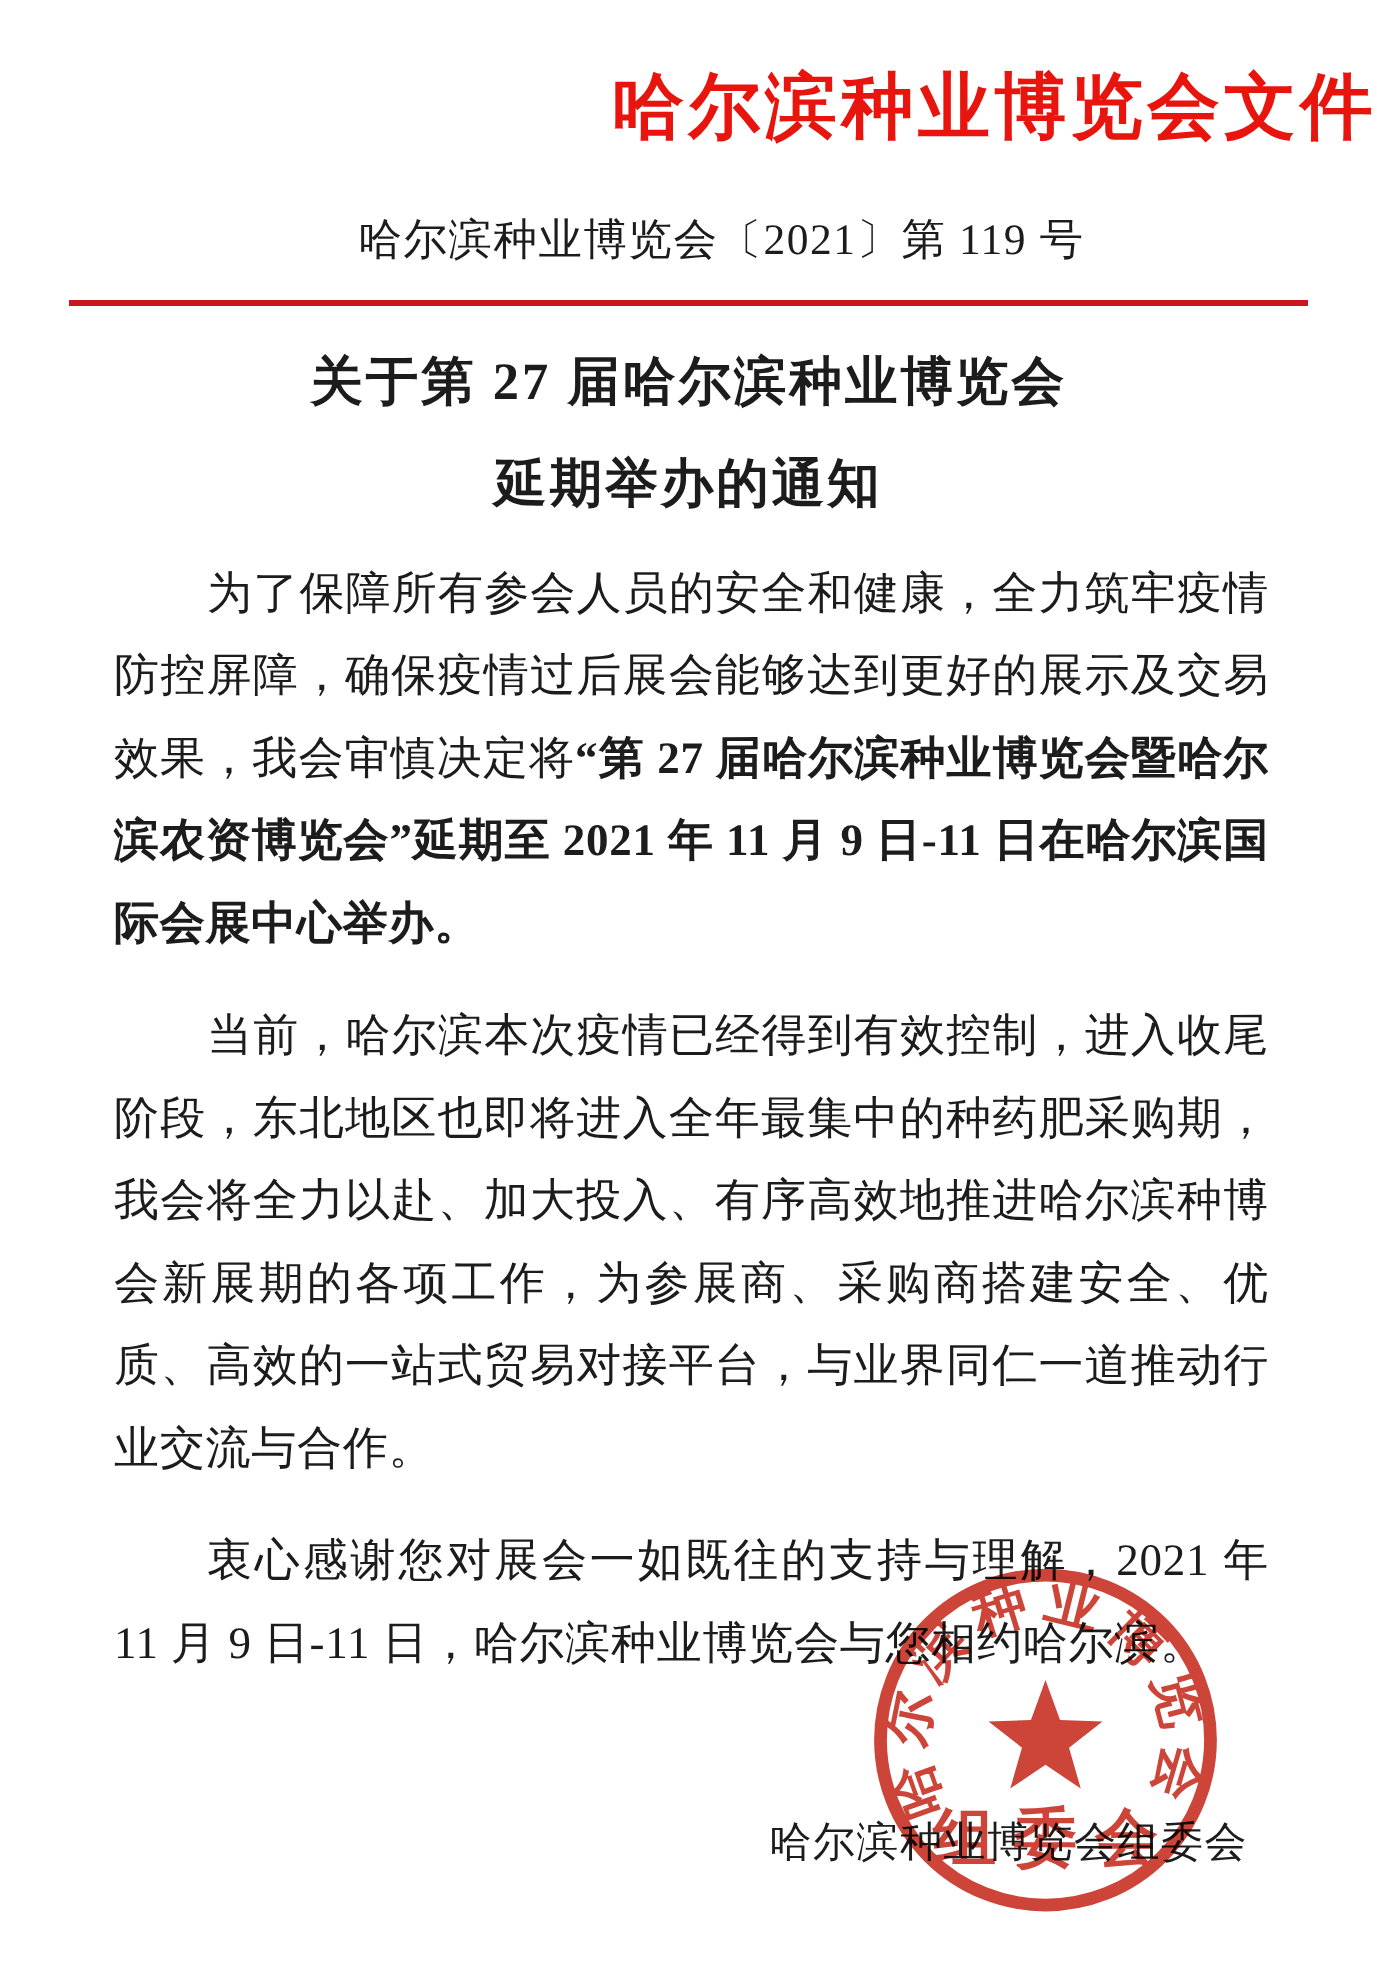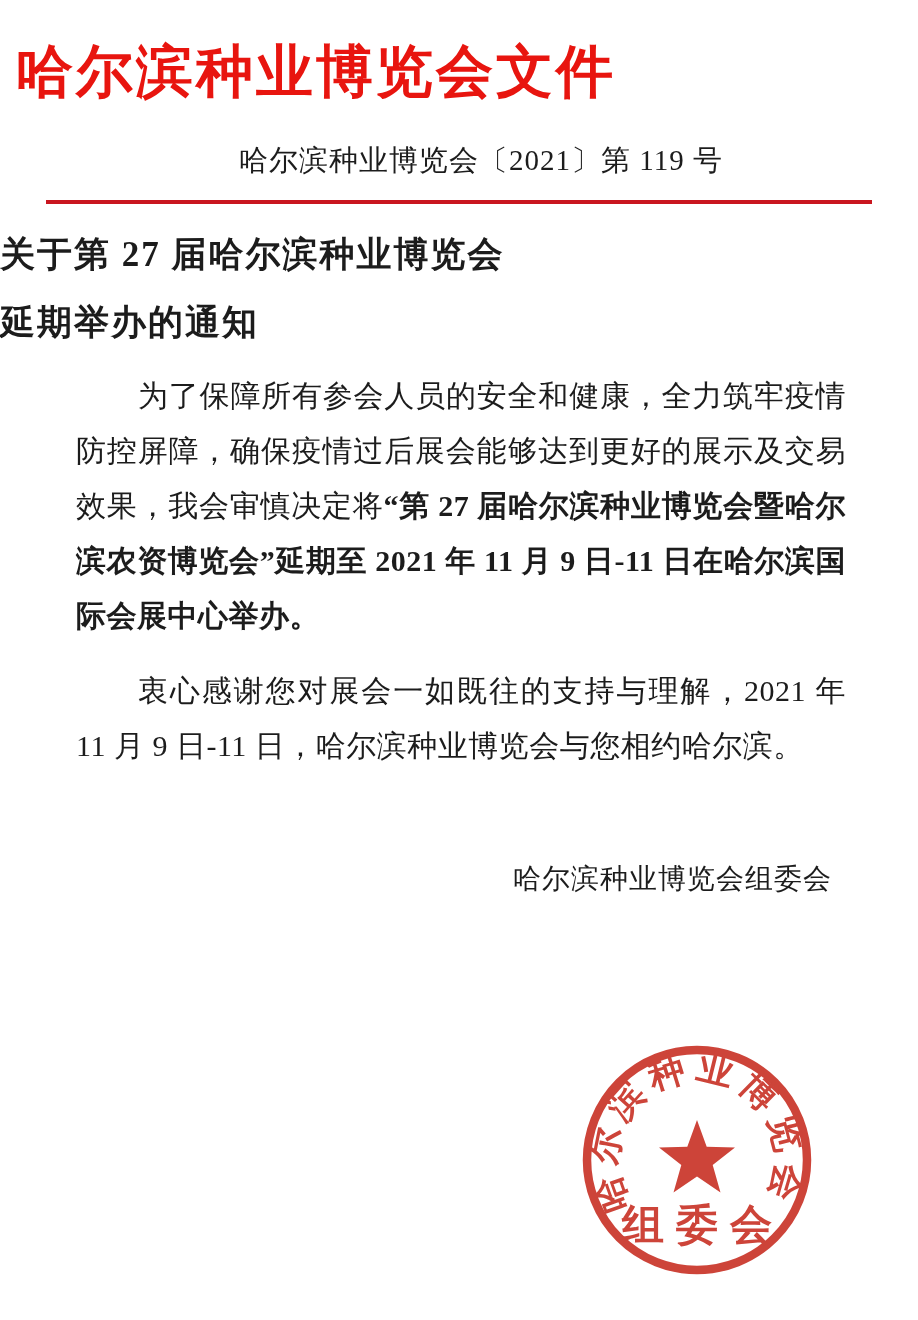--- a/index.html
+++ b/index.html
@@ -13,42 +13,43 @@
   body {
     width: 918px;
     height: 1320px;
     position: relative;
     overflow: hidden;
     font-family: "Liberation Serif", "DejaVu Serif", serif;
     color: var(--text-black);
   }
   .banner {
     margin-top: 30px;
-    text-align: left;
-    font-size: 57px;
+    text-align: right;
+    font-size: 48px;
     line-height: 84px;
     font-weight: bold;
     letter-spacing: 3px;
     color: var(--banner-red);
     margin-left: 16px;
   }
   .doc-number {
     margin-top: 28px;
     text-align: center;
     font-size: 29px;
     line-height: 36px;
     letter-spacing: 1px;
     padding-left: 44px;
   }
   .rule {
     margin: 22px 46px 0 46px;
     height: 4px;
     background: var(--rule-red);
   }
   .title-line {
+    text-align: center;
     font-weight: bold;
     font-size: 35px;
     line-height: 42px;
     letter-spacing: 2px;
   }
   .title-line.first { margin-top: 30px; }
   .title-line.second { margin-top: 26px; }
   .content {
     padding: 0 72px 0 76px;
   }
@@ -101,20 +102,21 @@
 
 <div class="rule"></div>
 
 <div class="title-line first">关于第 27 届哈尔滨种业博览会</div>
 <div class="title-line second">延期举办的通知</div>
 
 <div class="content">
 
   <p class="para first"><span>为了保障所有参会人员的安全和健康，全力筑牢疫情防控屏障，确保疫情过后展会能够达到更好的展示及交易效果，我会审慎决定将</span><span class="emphasis">“第 27 届哈尔滨种业博览会暨哈尔滨农资博览会”延期至 2021 年 11 月 9 日-11 日在哈尔滨国际会展中心举办。</span></p>
 
+  <p class="para">当前，哈尔滨本次疫情已经得到有效控制，进入收尾阶段，东北地区也即将进入全年最集中的种药肥采购期，我会将全力以赴、加大投入、有序高效地推进哈尔滨种博会新展期的各项工作，为参展商、采购商搭建安全、优质、高效的一站式贸易对接平台，与业界同仁一道推动行业交流与合作。</p>
 
   <p class="para">衷心感谢您对展会一如既往的支持与理解，2021 年 11 月 9 日-11 日，哈尔滨种业博览会与您相约哈尔滨。</p>
 
   <div class="signature-block">
     <div class="signature-org">哈尔滨种业博览会组委会</div>
 
   </div>
 </div>
 
 <div class="seal">

